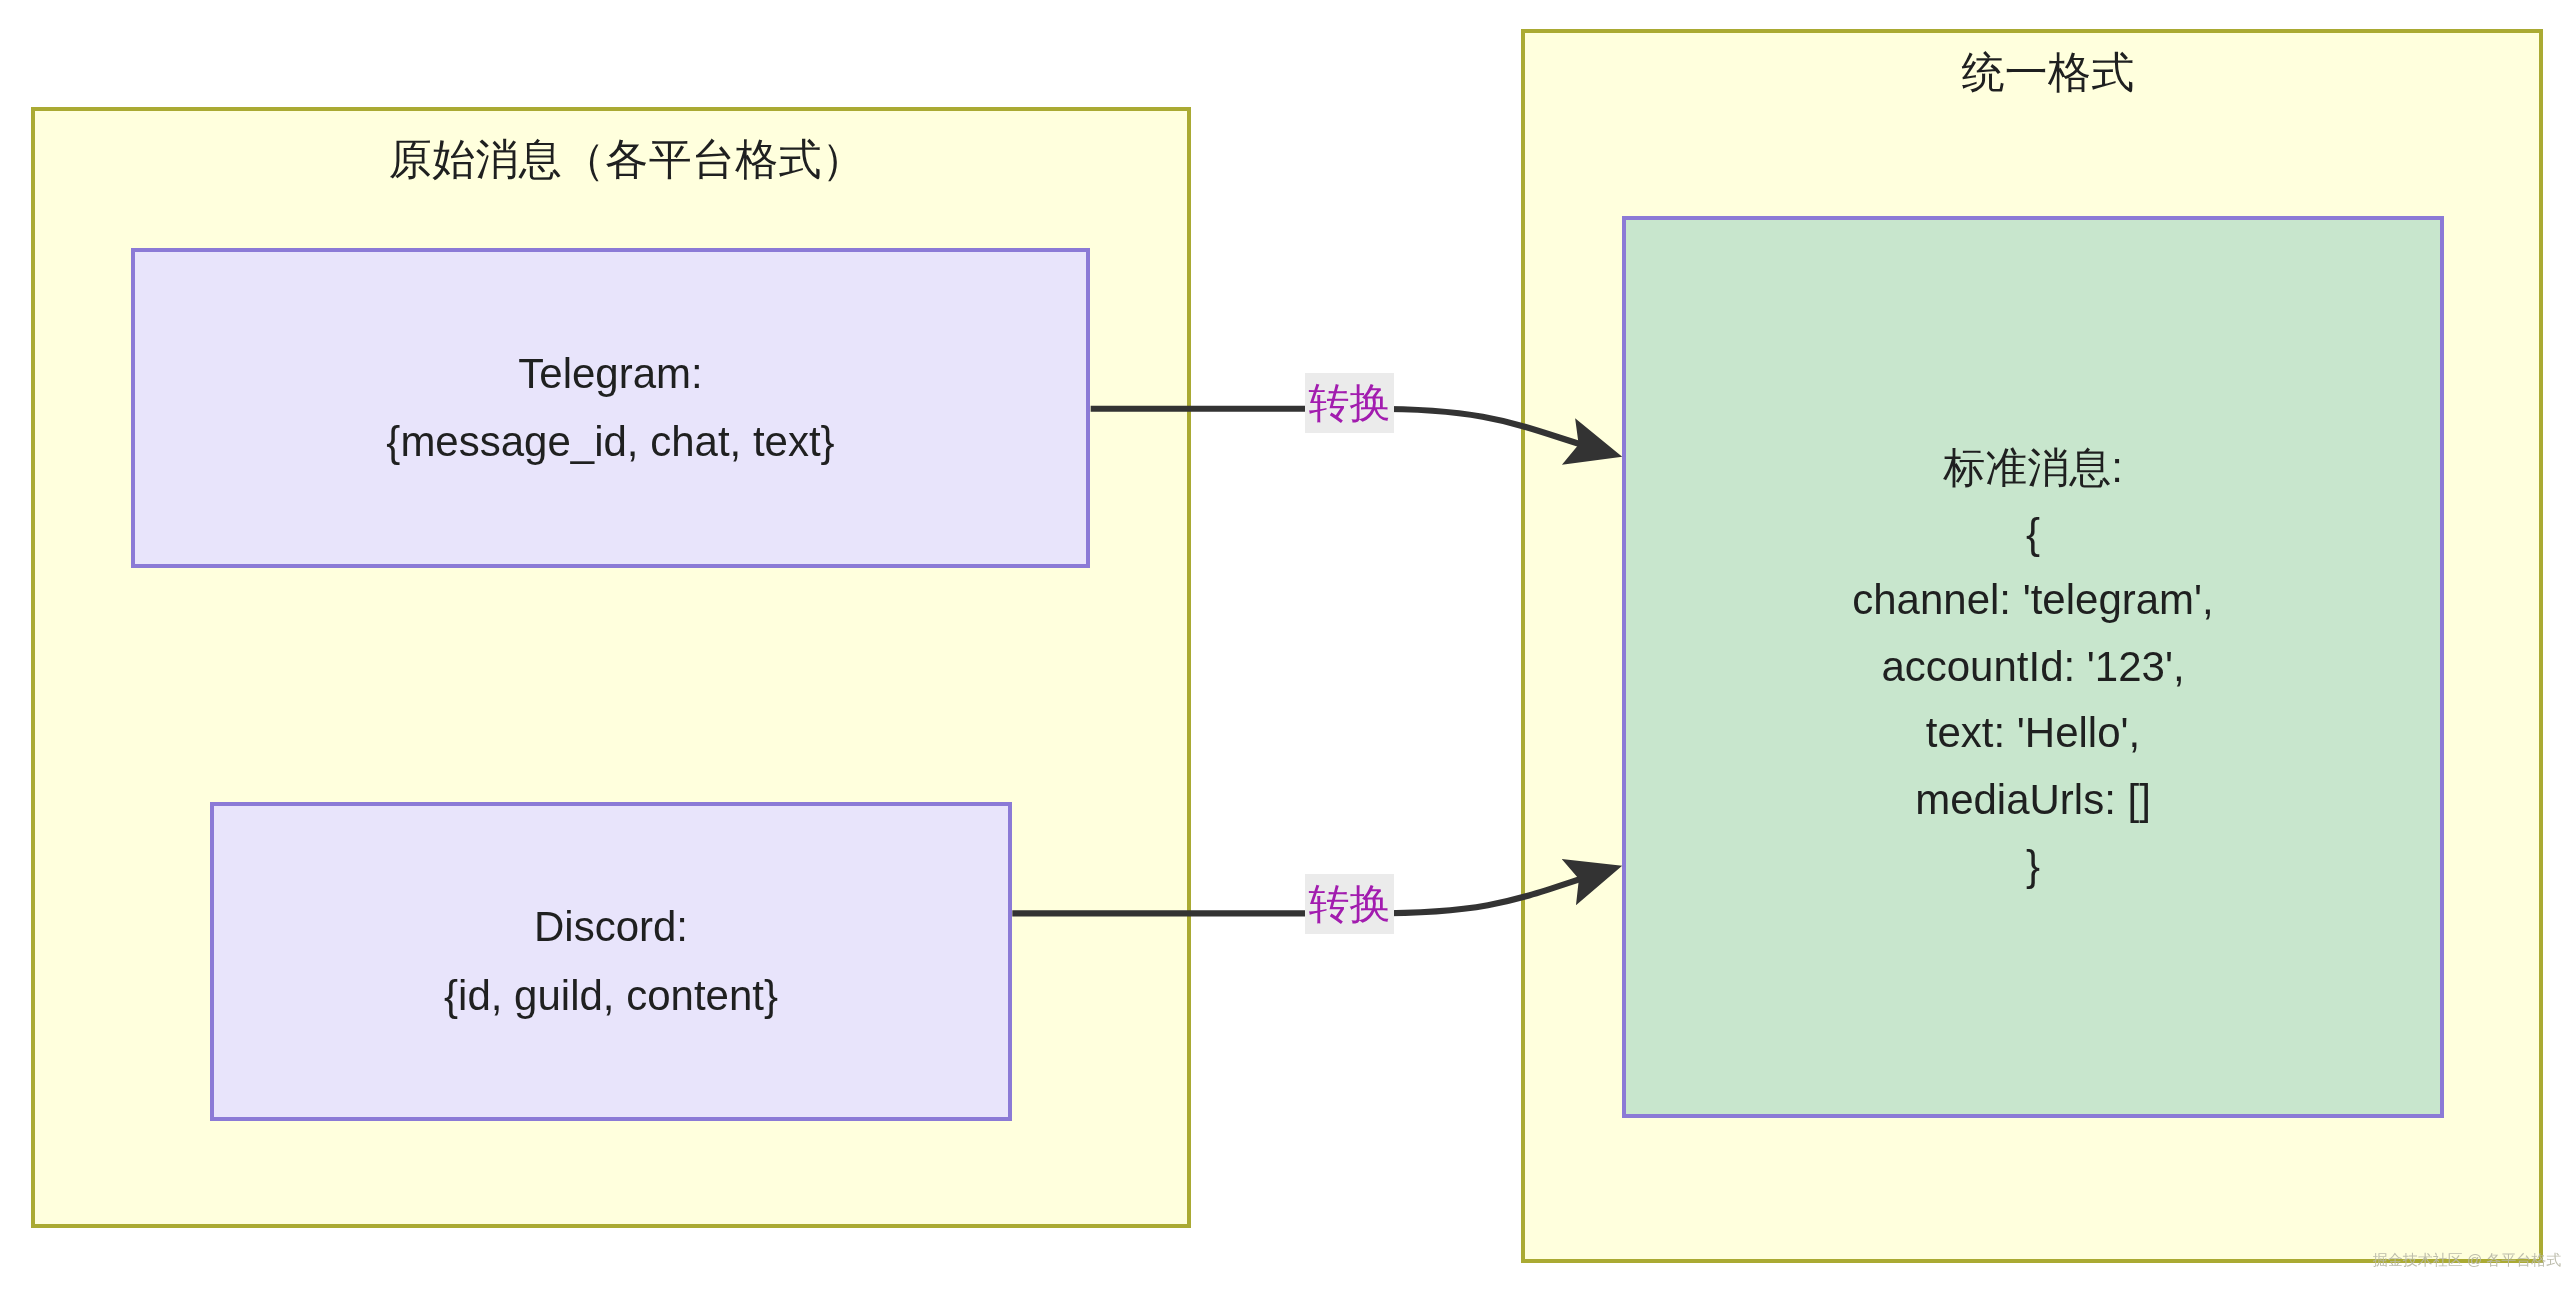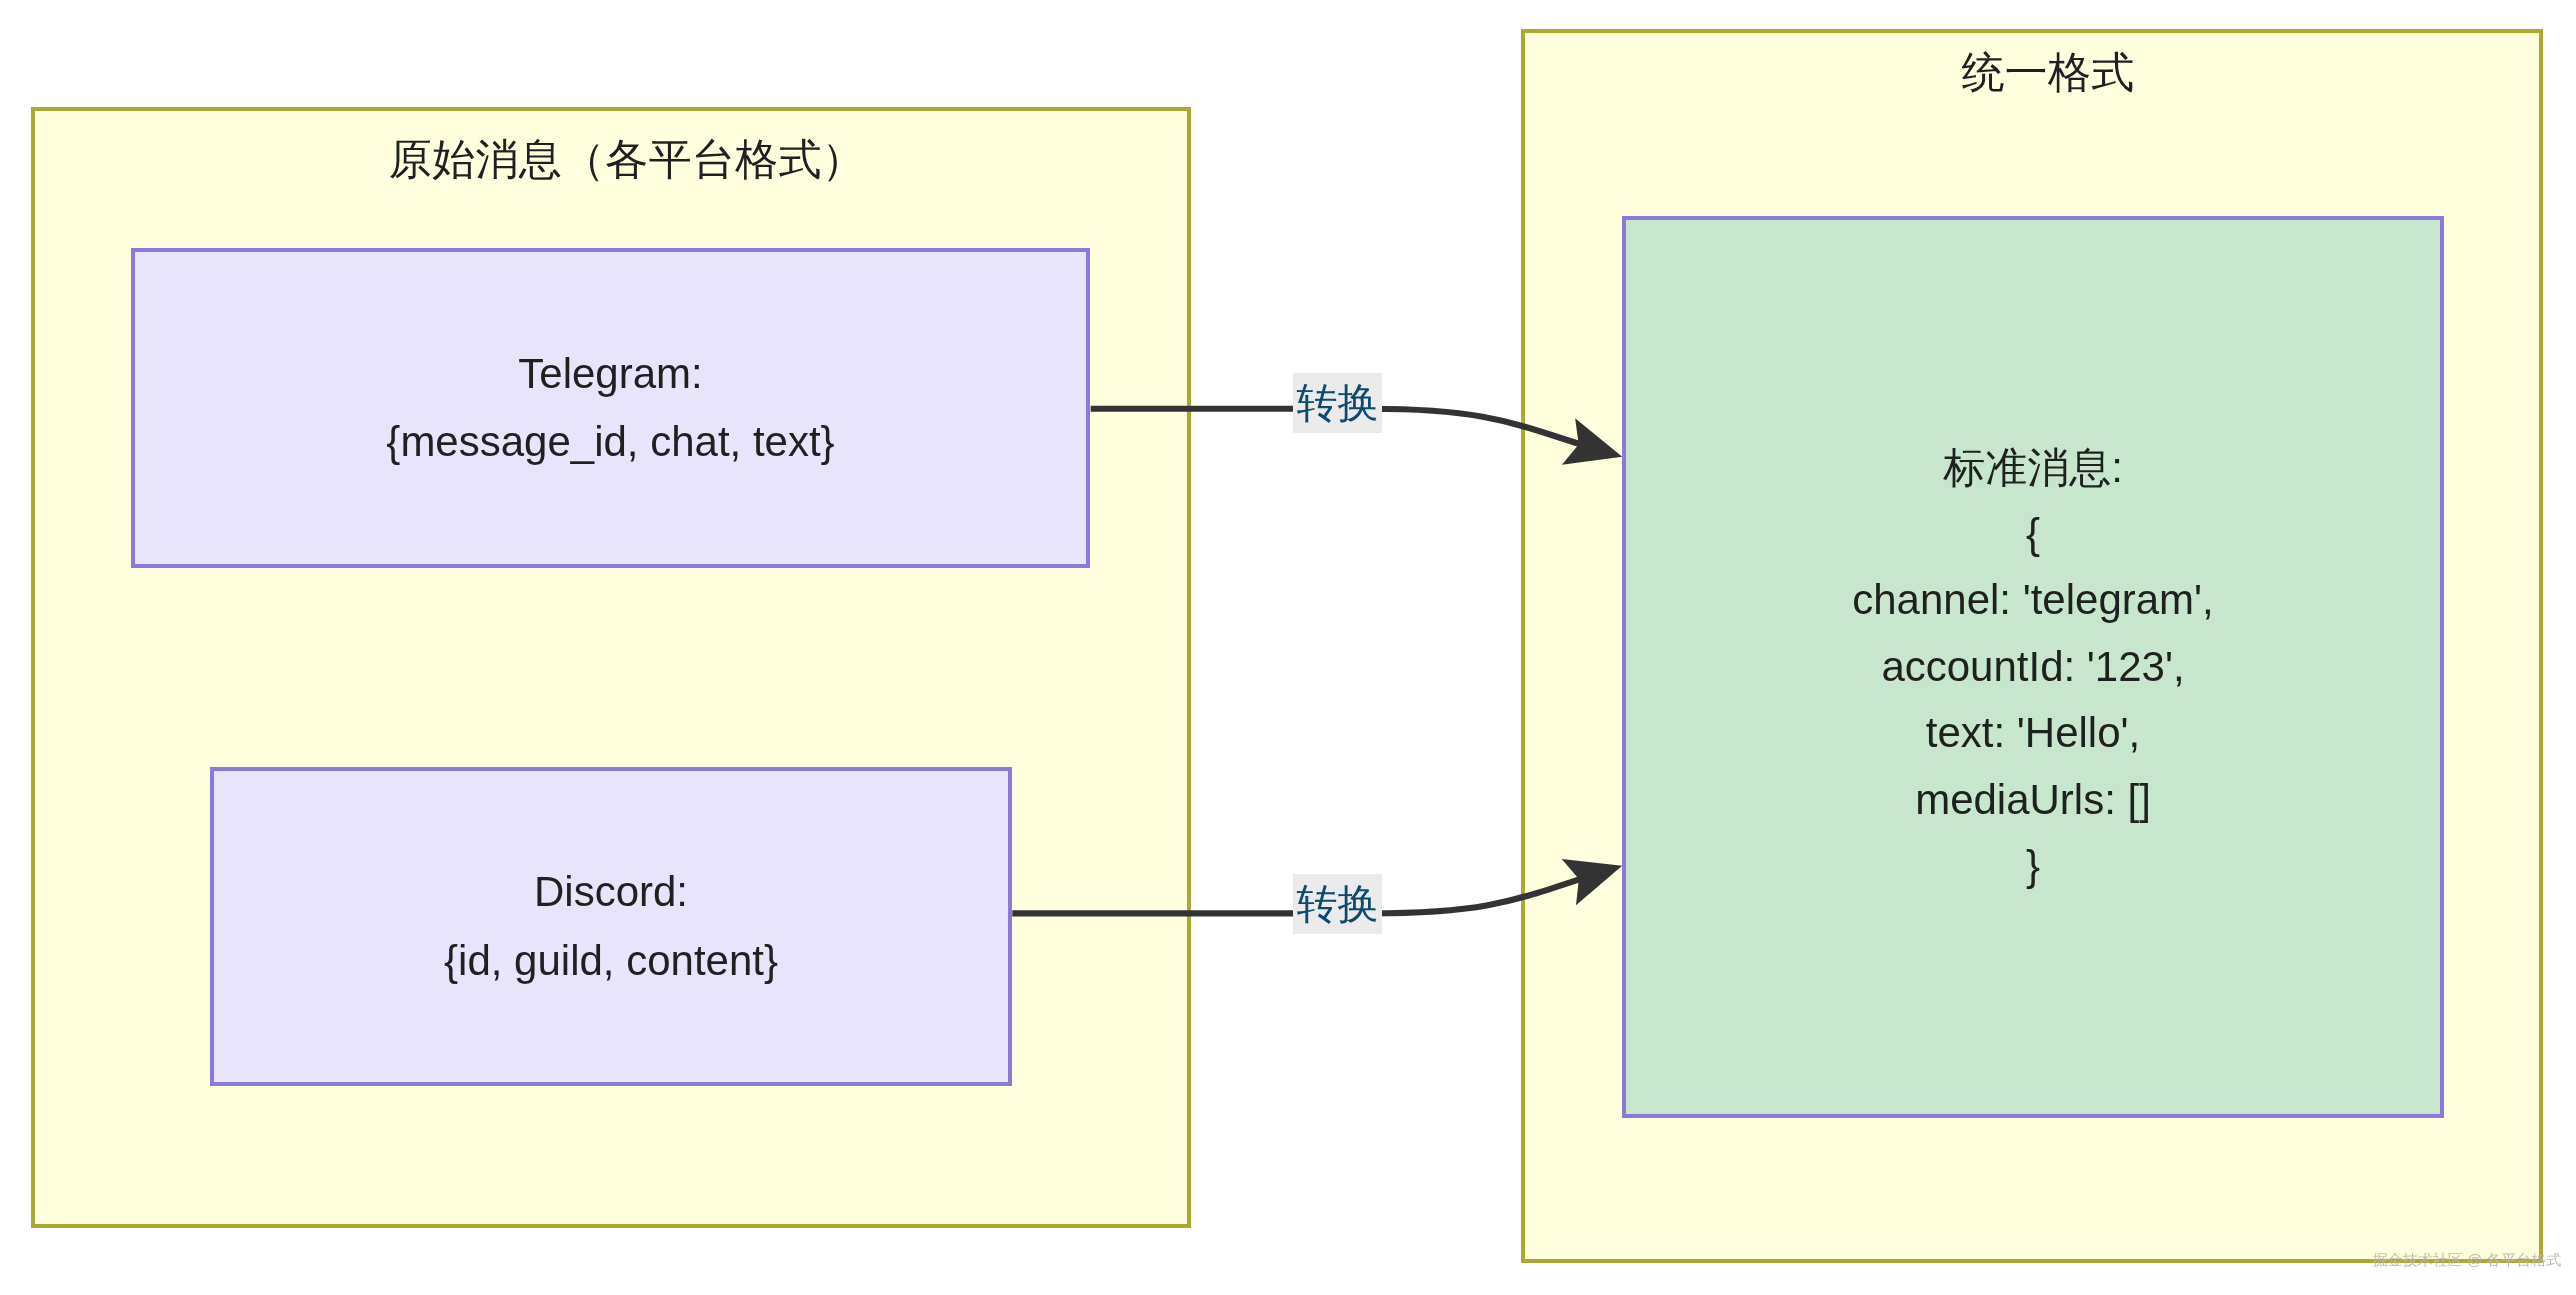--- a/index.html
+++ b/index.html
@@ -64,21 +64,21 @@
     text-align: left;
   }
   .node-purple { background: #e8e4fb; }
   .node-green  { background: #c8e6cd; }
 
   #node-telegram {
     left: 131px; top: 248px;
     width: 959px; height: 320px;
   }
   #node-discord {
-    left: 210px; top: 767px;
+    left: 210px; top: 802px;
     width: 802px; height: 319px;
   }
   #node-standard {
     left: 1622px; top: 216px;
     width: 822px; height: 902px;
   }
 
   .node-line {
     font-size: 42px;
     line-height: 1.63;
@@ -91,25 +91,26 @@
   .edges {
     position: absolute;
     left: 0; top: 0;
     width: 2576px; height: 1295px;
     pointer-events: none;
   }
 
   .edge-label {
     position: absolute;
     background: #ebebeb;
-    color: #0c4a6e;
+    color: #a21caf;
     font-size: 41px;
     line-height: 1.18;
     padding: 5.6px 3.4px;
     white-space: nowrap;
+    margin-left: 12px;
   }
   #edge-label-1 { left: 1293px; top: 373px; }
   #edge-label-2 { left: 1293px; top: 874px; }
 
   
   #watermark {
     position: absolute;
     right: 14.7px;
     bottom: 28px;
     font-size: 15px;

